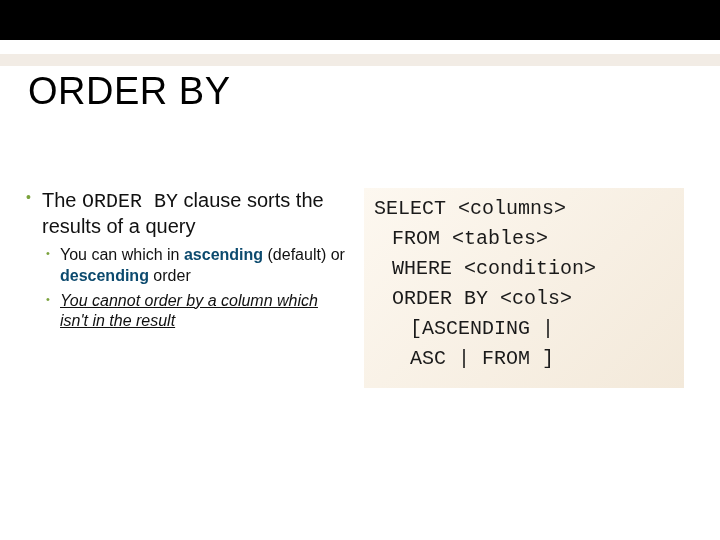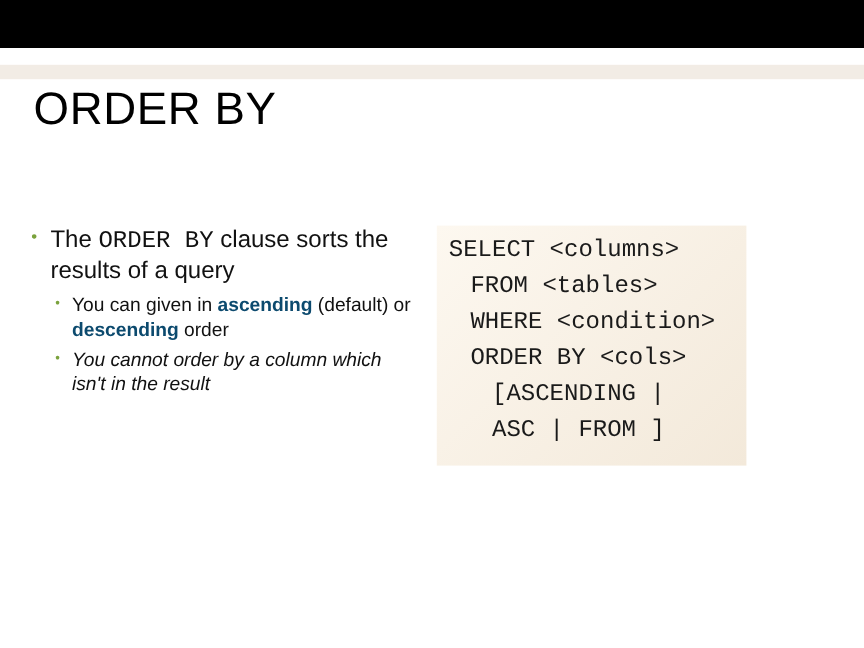--- a/index.html
+++ b/index.html
@@ -21,21 +21,21 @@
     font-size: 38px; font-weight: 400; color: #000; letter-spacing: 0.5px;
   }
   .content {
     position: absolute; top: 188px; left: 26px; width: 668px;
     display: flex; flex-direction: row; gap: 18px;
   }
   .left-col {
     width: 320px;
   }
   .right-col {
-    width: 258px;
+    width: 320px;
     background: linear-gradient(135deg, #fdf8f0 0%, #f3e9da 100%);
     padding: 6px 10px 14px 10px;
     font-family: "Courier New", Courier, monospace;
     font-size: 20px; line-height: 1.5; color: #1a1a1a;
   }
   .bullet {
     position: relative; padding-left: 16px; margin-bottom: 6px;
     font-size: 20px; line-height: 1.25; color: #111;
   }
   .bullet::before {
@@ -46,21 +46,21 @@
     margin-top: 4px; margin-left: 20px;
   }
   .subbullet {
     position: relative; padding-left: 14px; margin-bottom: 4px;
     font-size: 16px; line-height: 1.3; color: #111;
   }
   .subbullet::before {
     content: "•"; position: absolute; left: 0; top: 1px; color: #7aa23c; font-size: 11px;
   }
   .accent { color: #0c4a6e; font-weight: bold; }
-  .em { font-style: italic; }
+  .em { font-style: italic; text-decoration: underline; }
   .code-line { white-space: pre; }
   .indent1 { padding-left: 18px; }
   .indent2 { padding-left: 36px; }
 </style>
 </head>
 <body>
 
 <div class="slide">
   <div class="topbar"></div>
   <div class="subbar1"></div>
@@ -70,21 +70,21 @@
 
   <div class="content">
 
     <div class="left-col">
       <div class="bullet">
         <span>The </span><span class="code">ORDER BY</span><span> clause sorts the results of a query</span>
       </div>
 
       <div class="subbullets">
         <div class="subbullet">
-          <span>You can given in </span><span class="accent">ascending</span><span> (default) or </span><span class="accent">descending</span><span> order</span>
+          <span>You can which in </span><span class="accent">ascending</span><span> (default) or </span><span class="accent">descending</span><span> order</span>
         </div>
         <div class="subbullet">
           <span class="em">You cannot order by a column which isn't in the result</span>
         </div>
       </div>
     </div>
 
     <div class="right-col">
       <div class="code-line">SELECT &lt;columns&gt;</div>
       <div class="code-line indent1">FROM &lt;tables&gt;</div>

